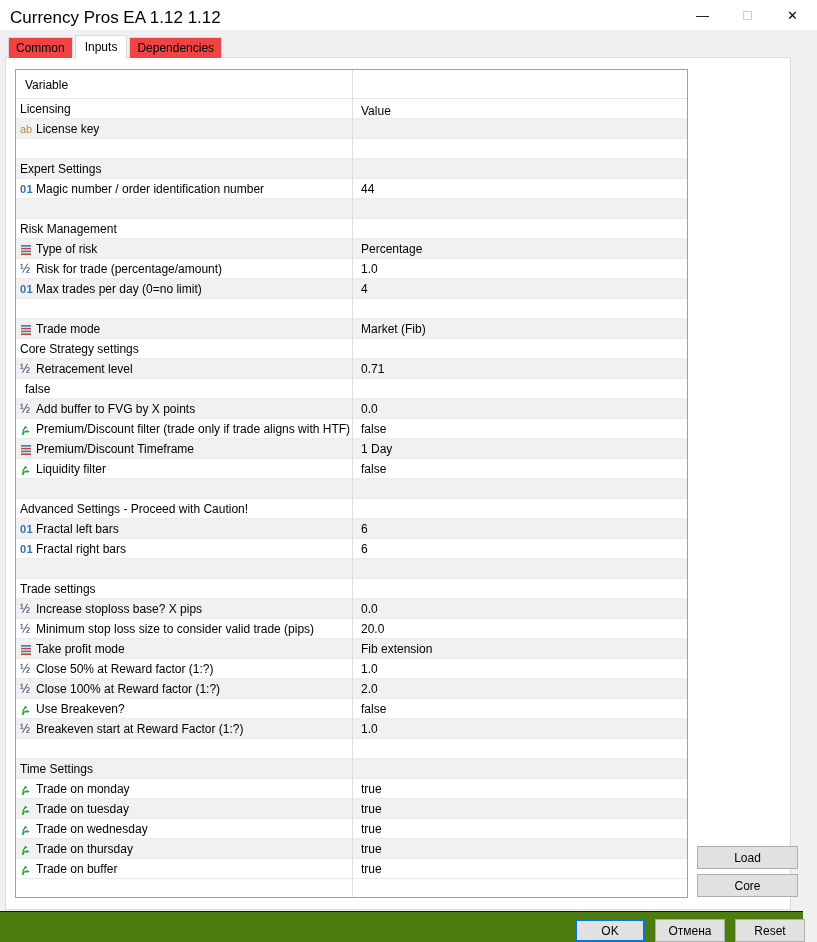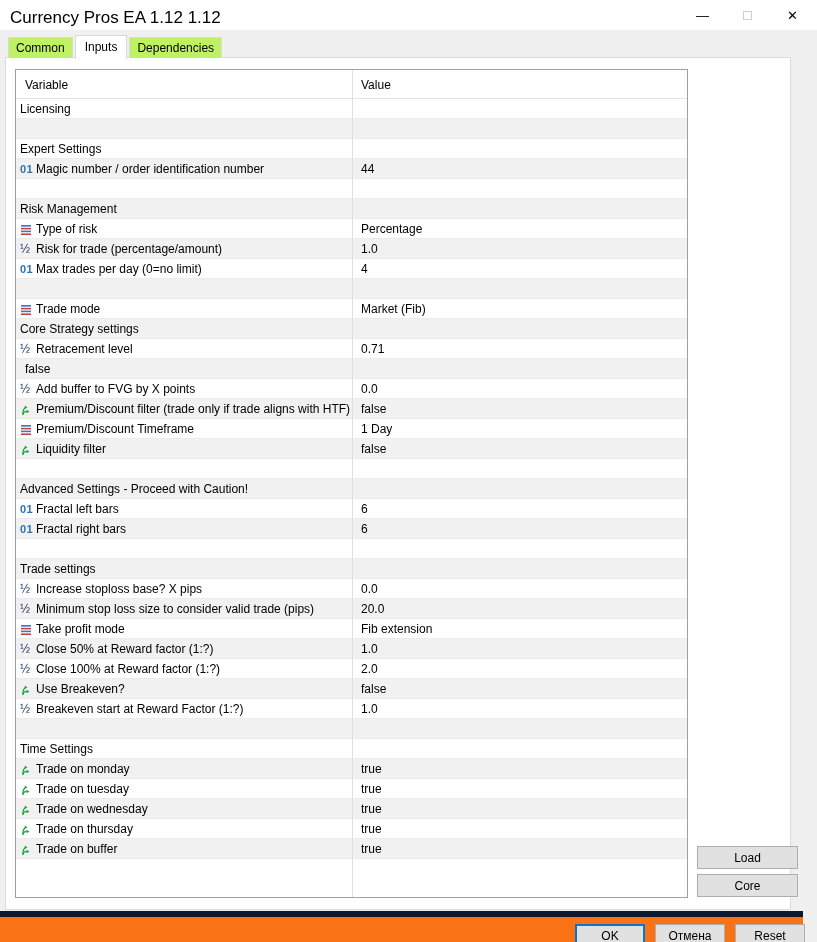--- a/index.html
+++ b/index.html
@@ -12,52 +12,52 @@
   
   .titlebar { position:absolute; top:0; left:0; right:0; height:30px; background:#ffffff; }
   .title { position:absolute; left:10px; top:8px; font-size:17px; white-space:nowrap; }
   .win-controls { position:absolute; right:2px; top:0; height:30px; display:flex; }
   .wbtn { width:45px; height:30px; display:flex; align-items:center; justify-content:center;
           font-size:13px; color:#000; cursor:default; }
   .wbtn.max { color:#cfcfcf; }
   .maxsq { width:9px; height:9px; border:1px solid #cfcfcf; display:block; }
   
   .tabstrip { position:absolute; left:8px; top:35px; height:23px; display:flex; align-items:flex-end; z-index:3; }
-  .tab { background:#bef264; border:1px solid #d9d9d9; border-bottom:none;
+  .tab { background:#ef4444; border:1px solid #d9d9d9; border-bottom:none;
          padding:3px 7px; height:21px; margin-right:2px; white-space:nowrap; }
   .tab.active { background:#ffffff; height:24px; padding:4px 9px; margin-bottom:-1px; z-index:4; position:relative; }
   
   .panel { position:absolute; left:5px; top:57px; width:786px; height:853px;
            background:#ffffff; border:1px solid #dcdcdc; }
   
   .ptable { position:absolute; left:9px; top:11px; width:673px; height:829px;
             border:1px solid #a0a0a0; background:#ffffff; overflow:hidden; }
   .ptable::after { content:''; position:absolute; left:336px; top:0; bottom:0; width:1px; background:#e0e0e0; }
   .thead { height:29px; border-bottom:1px solid #e3e3e3; display:flex;justify-content:flex-end; }
   .th-var { width:336px; padding:8px 0 0 9px; }
-  .th-val { flex:1; padding:8px 0 0 9px; }
+  .th-val { flex:1; padding:8px 0 0 9px;margin-top:26px; }
   .trow { height:20px; display:flex; align-items:center; border-bottom:1px solid #ebebeb; }
   .tbody .trow:nth-child(even) { background:#f1f1f1; }
   .cell-name { width:336px; display:flex; align-items:flex-end; padding-left:4px;
                overflow:hidden; white-space:nowrap; }
   .cell-value { flex:1; padding-left:9px; overflow:hidden; white-space:nowrap; }
   .ic { flex:0 0 16px; width:16px; font-size:11px; line-height:13px; text-align:left; }
   .ic.str { color:#c08a2e; }
   .ic.int { color:#2e74b5; font-weight:bold; letter-spacing:0.5px; }
   .ic.dbl { color:#26365f; font-size:12px; }
   .ic.svgic { display:flex; align-items:center; }
   
   .sidebtn { position:absolute; left:691px; width:101px; height:23px;
              background:#e1e1e1; border:1px solid #adadad;
              font-family:"Liberation Sans", sans-serif; font-size:12px; color:#000; }
   #load-btn { top:788px; }
   #save-btn { top:816px; }
   
   .footer { position:absolute; left:0; right:14px; top:911px; height:31px;
-            background:#f97316; border-top:6px solid #0f172a; }
+            background:#4d7c0f; border-top:1px solid #0f172a; }
   .fbtn { position:absolute; top:7px; width:70px; height:23px;
           background:#e1e1e1; border:1px solid #adadad;
           font-family:"Liberation Sans", sans-serif; font-size:12px; color:#000; }
   #ok-btn { left:575px; border:2px solid #0078d7; }
   #cancel-btn { left:655px; }
   #reset-btn { left:735px; }
 </style>
 </head>
 <body>
 
@@ -90,20 +90,27 @@
     </div>
     <div class="tbody">
         <div class="trow section">
           <div class="cell-name">
             <span>Licensing</span>
           </div>
           <div class="cell-value"></div>
         </div>
         <div class="trow">
           <div class="cell-name">
+            <span class="ic str">ab</span>
+            <span>License key</span>
+          </div>
+          <div class="cell-value"></div>
+        </div>
+        <div class="trow">
+          <div class="cell-name">
             <span></span>
           </div>
           <div class="cell-value"></div>
         </div>
         <div class="trow section">
           <div class="cell-name">
             <span>Expert Settings</span>
           </div>
           <div class="cell-value"></div>
         </div>

